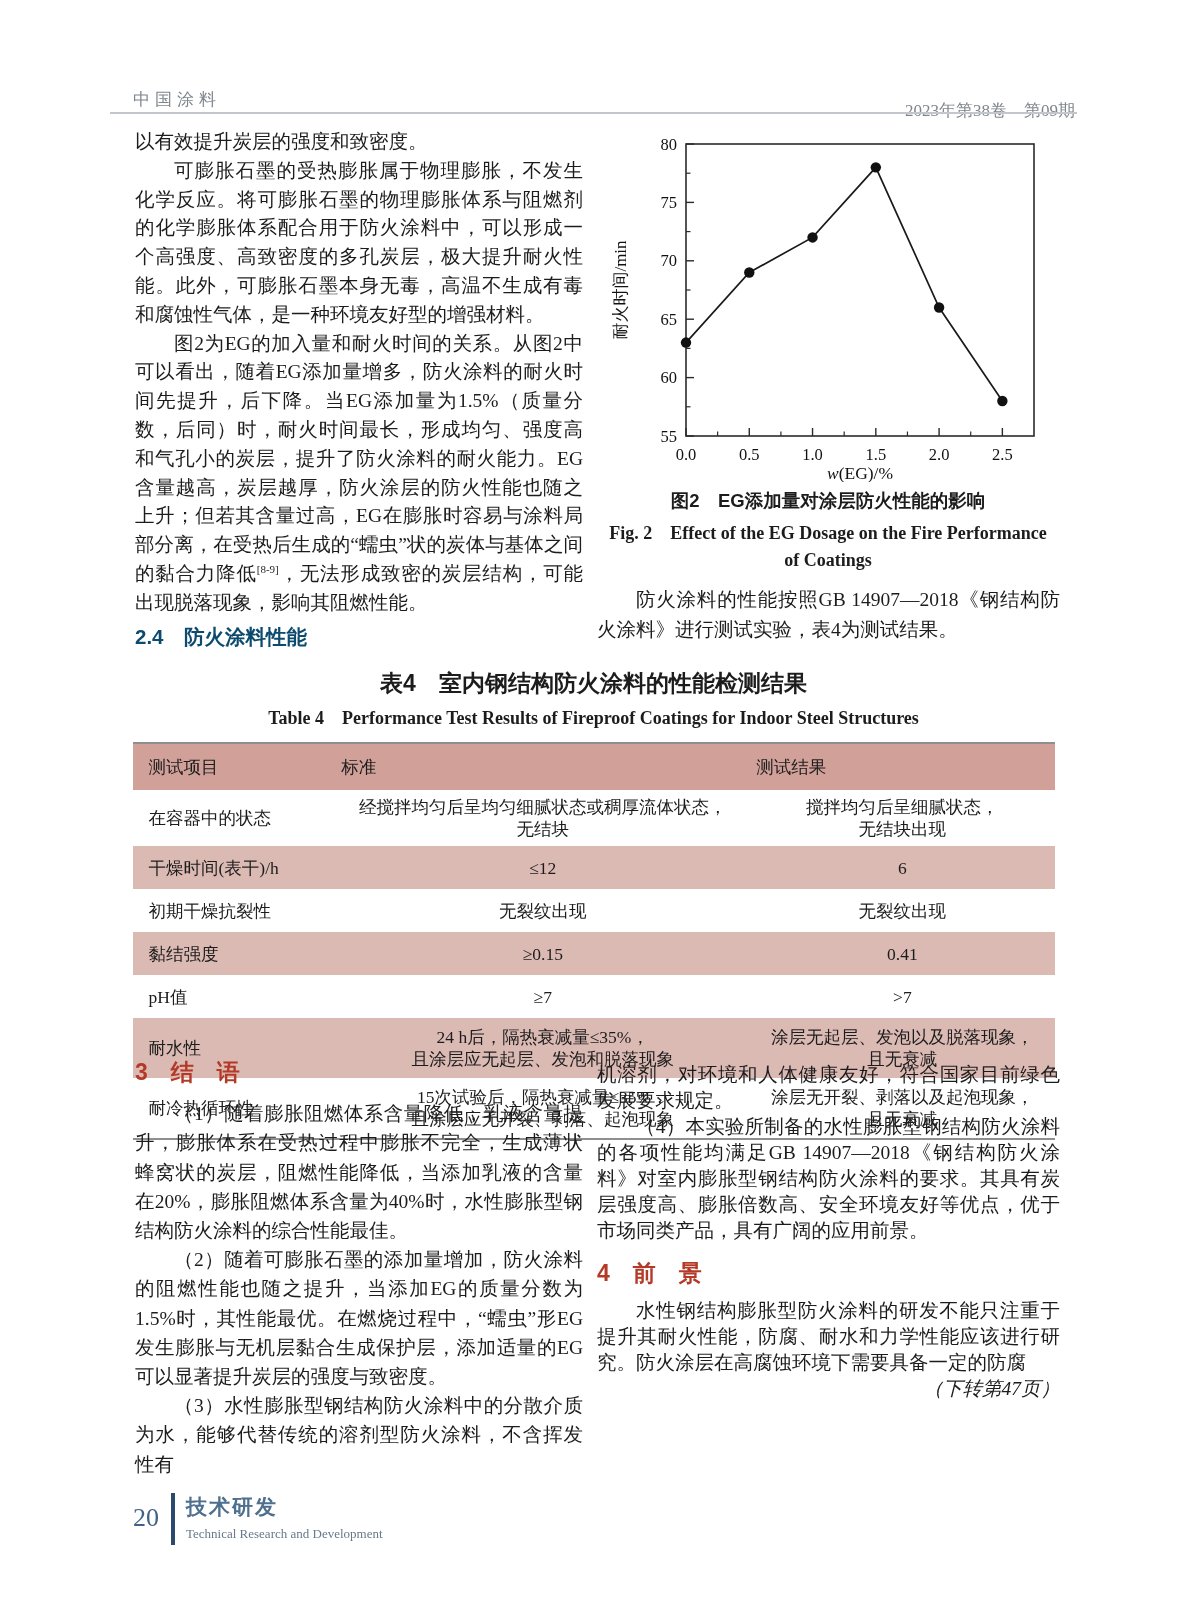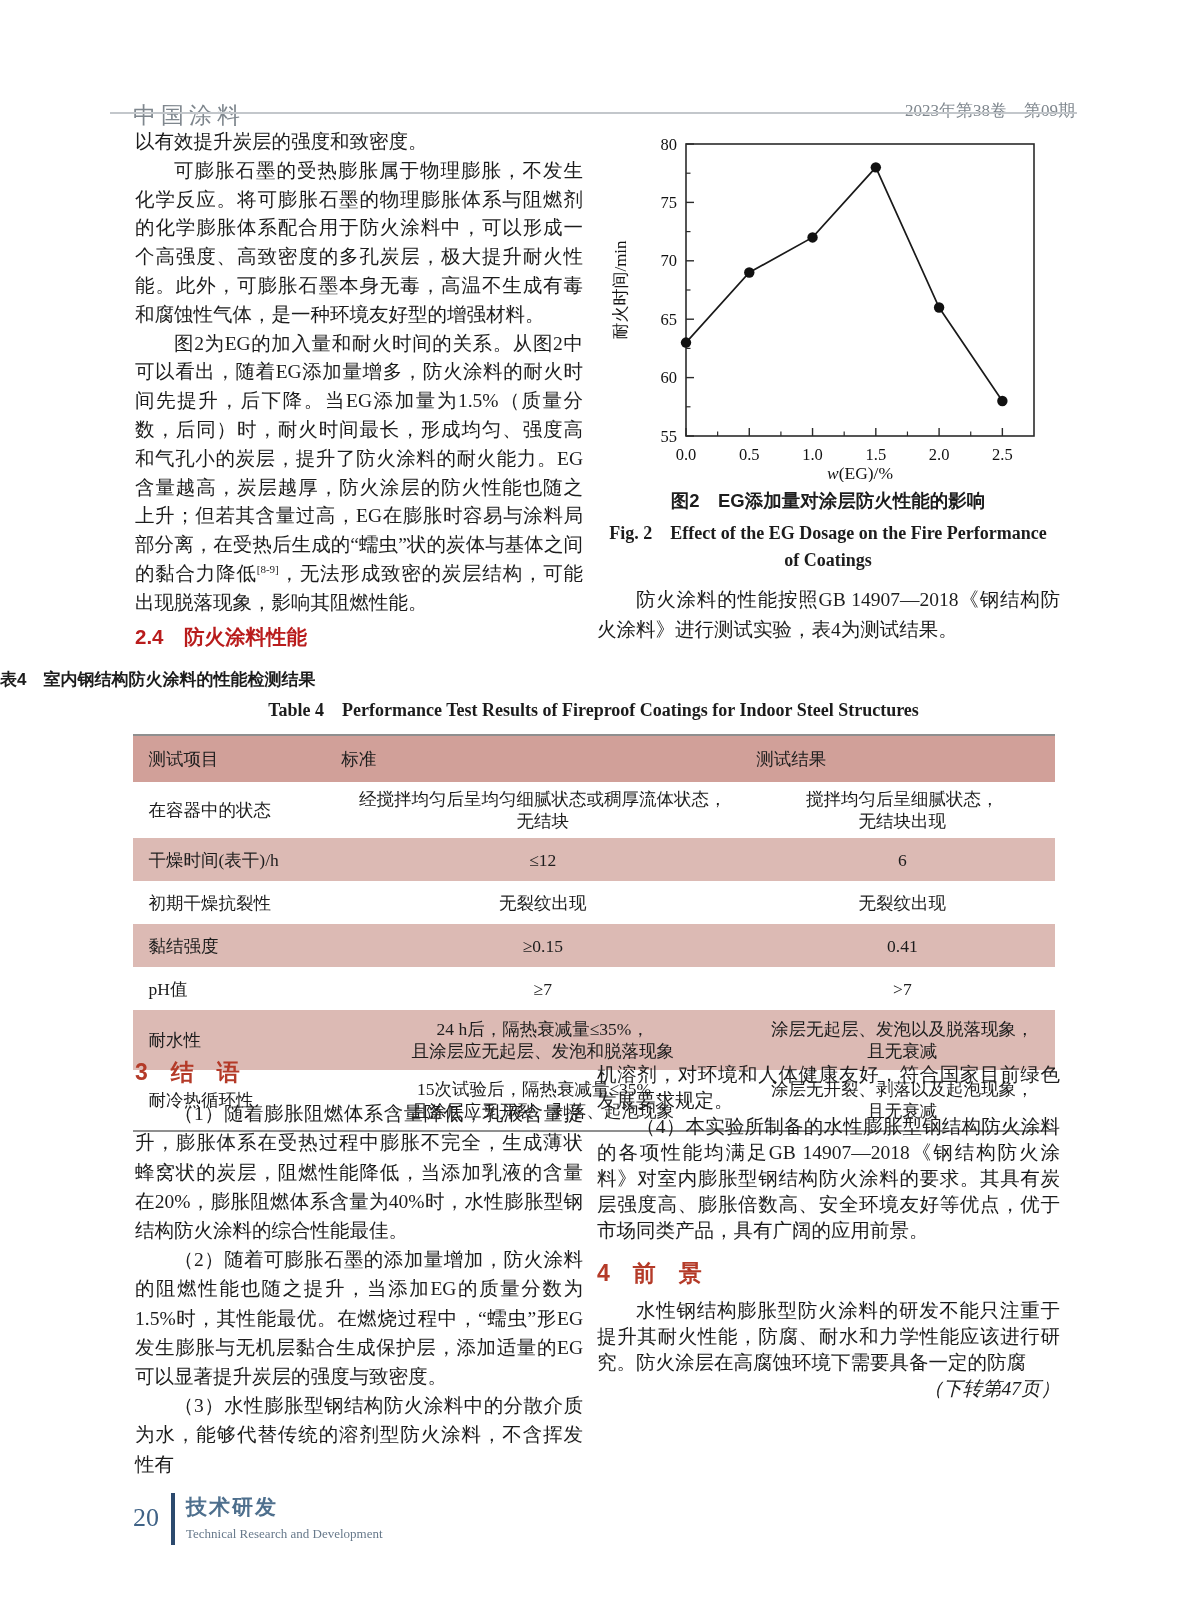--- a/index.html
+++ b/index.html
@@ -1,45 +1,45 @@
 <!DOCTYPE html>
 <html><head>
 <meta charset="utf-8">
 <style>
   html,body{margin:0;padding:0;background:#e8e8e8;}
   .page{position:relative;width:1187px;height:1600px;margin:0 auto;background:#ffffff;
         font-family:"Liberation Serif","DejaVu Serif",serif;color:#1c1c1c;overflow:hidden;}
 
   
-  .hdr-left{position:absolute;left:133px;top:100px;font-size:23px;color:#7e868d;letter-spacing:5px;}
+  .hdr-left{position:absolute;left:133px;top:88px;font-size:17px;color:#7e868d;letter-spacing:5px;}
   .hdr-right{position:absolute;right:112px;top:99px;font-size:17px;color:#7e868d;}
   .hdr-rule{position:absolute;left:110px;right:110px;top:112px;height:1.5px;background:#c3c7cb;}
 
   
   .col-left{position:absolute;left:135px;top:128px;width:448px;font-size:19.5px;line-height:28.8px;text-align:justify;}
   .col-left p,.sec p,.right-mid p,.right-bot p{margin:0;}
   .indent{text-indent:2em;}
   sup{font-size:11px;line-height:0;}
 
-  .h-sub{color:#b91c1c;font-family:"Liberation Sans","DejaVu Sans",sans-serif;font-weight:bold;
+  .h-sub{color:#0c4a6e;font-family:"Liberation Sans","DejaVu Sans",sans-serif;font-weight:bold;
          font-size:20.5px;margin-top:5px;text-align:left;}
 
   
   .chart-wrap{position:absolute;left:600px;top:130px;width:452px;height:352px;}
   #chart-svg text{font-family:"Liberation Serif","DejaVu Serif",serif;}
 
   .fig-cap{position:absolute;left:596px;top:488px;width:464px;text-align:center;}
   .fig-cap .cn{font-family:"Liberation Sans","DejaVu Sans",sans-serif;font-weight:bold;font-size:18.5px;}
   .fig-cap .en{font-weight:bold;font-size:18px;line-height:27px;margin-top:7px;}
 
   .right-mid{position:absolute;left:597px;top:585px;width:463px;font-size:19.5px;line-height:30px;text-align:justify;}
 
   
   .table-block{position:absolute;left:0;top:668px;width:1187px;}
-  .tbl-title-cn{text-align:left;font-family:"Liberation Sans","DejaVu Sans",sans-serif;font-weight:bold;font-size:17px;}
+  .tbl-title-cn{text-align:center;font-family:"Liberation Sans","DejaVu Sans",sans-serif;font-weight:bold;font-size:23px;}
   .tbl-title-en{text-align:center;font-weight:bold;font-size:18px;margin-top:7px;}
   table.perf{width:922px;margin:12px auto 0;border-collapse:collapse;font-size:17.5px;
              border-top:2px solid #8f8f8f;border-bottom:2px solid #8f8f8f;}
   table.perf th{background:#d1a099;font-weight:normal;height:34px;text-align:left;}
   table.perf td,table.perf th{padding:6px 6px;line-height:22px;white-space:pre-line;vertical-align:middle;}
   table.perf td{text-align:center;}
   table.perf td.item,table.perf th.item{text-align:left;padding-left:16px;width:22%;}
   table.perf .c-std{width:45%;}
   table.perf .c-res{width:33%;}
   tr.band{background:#dcbab4;}

